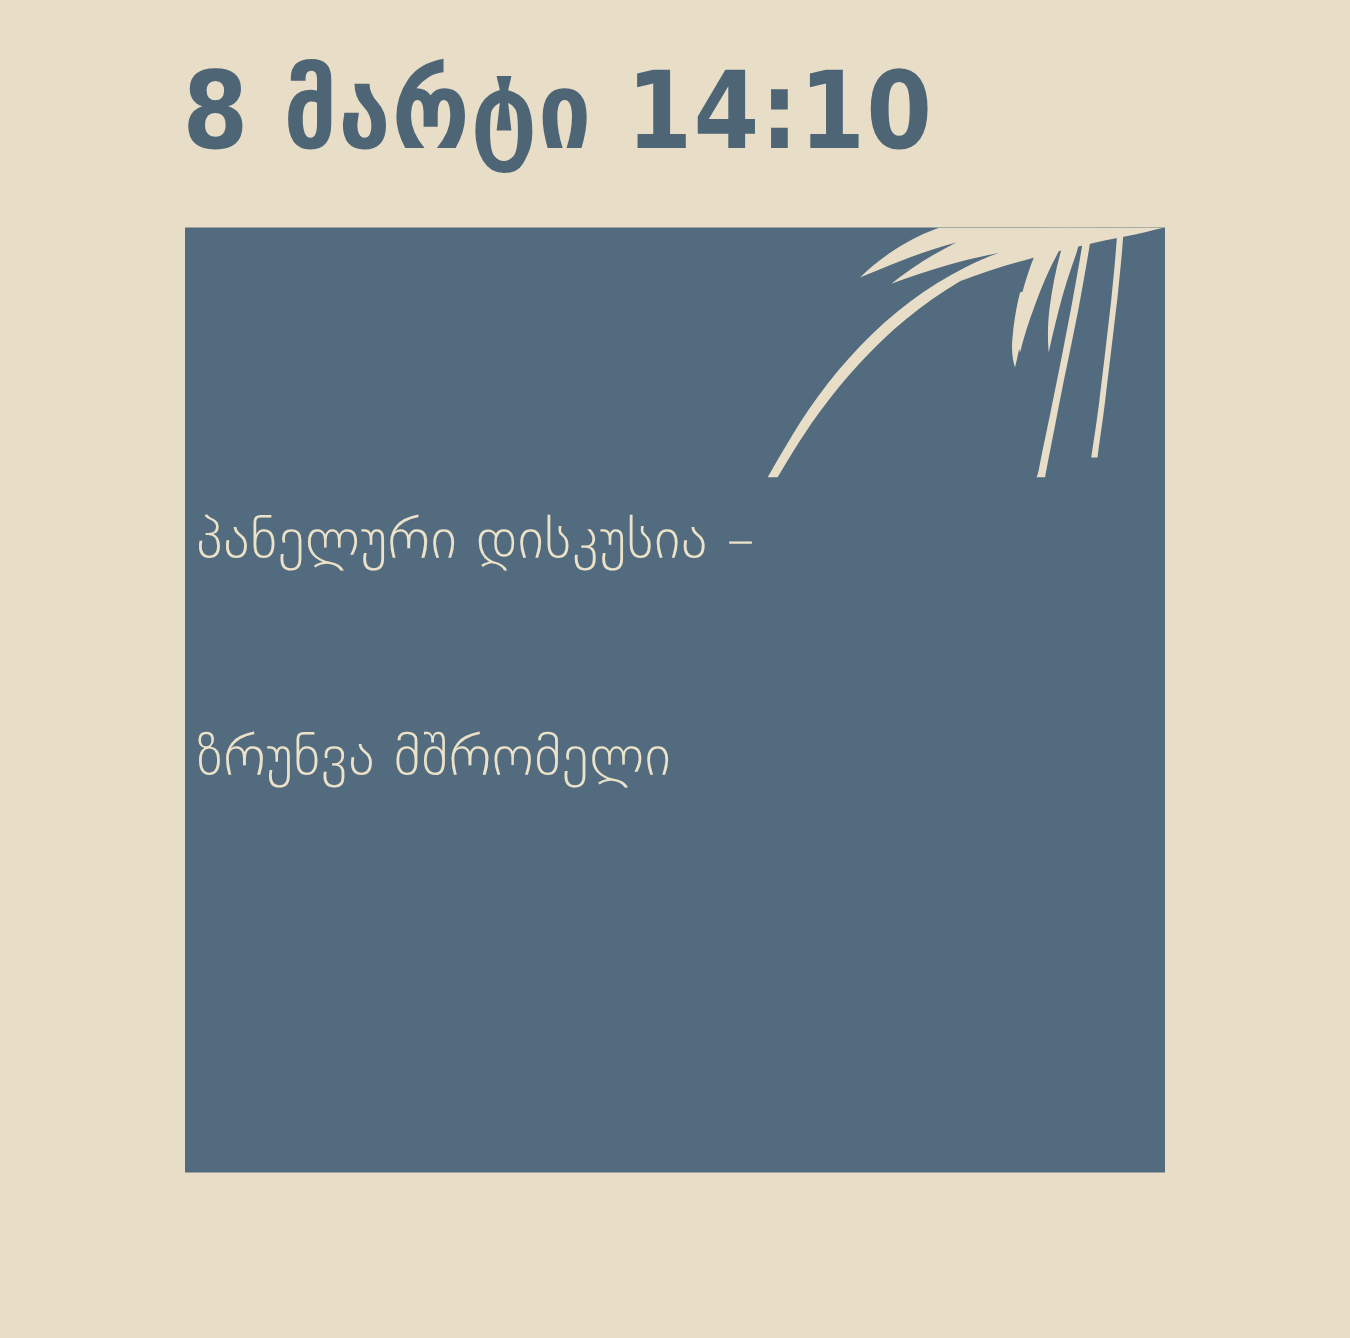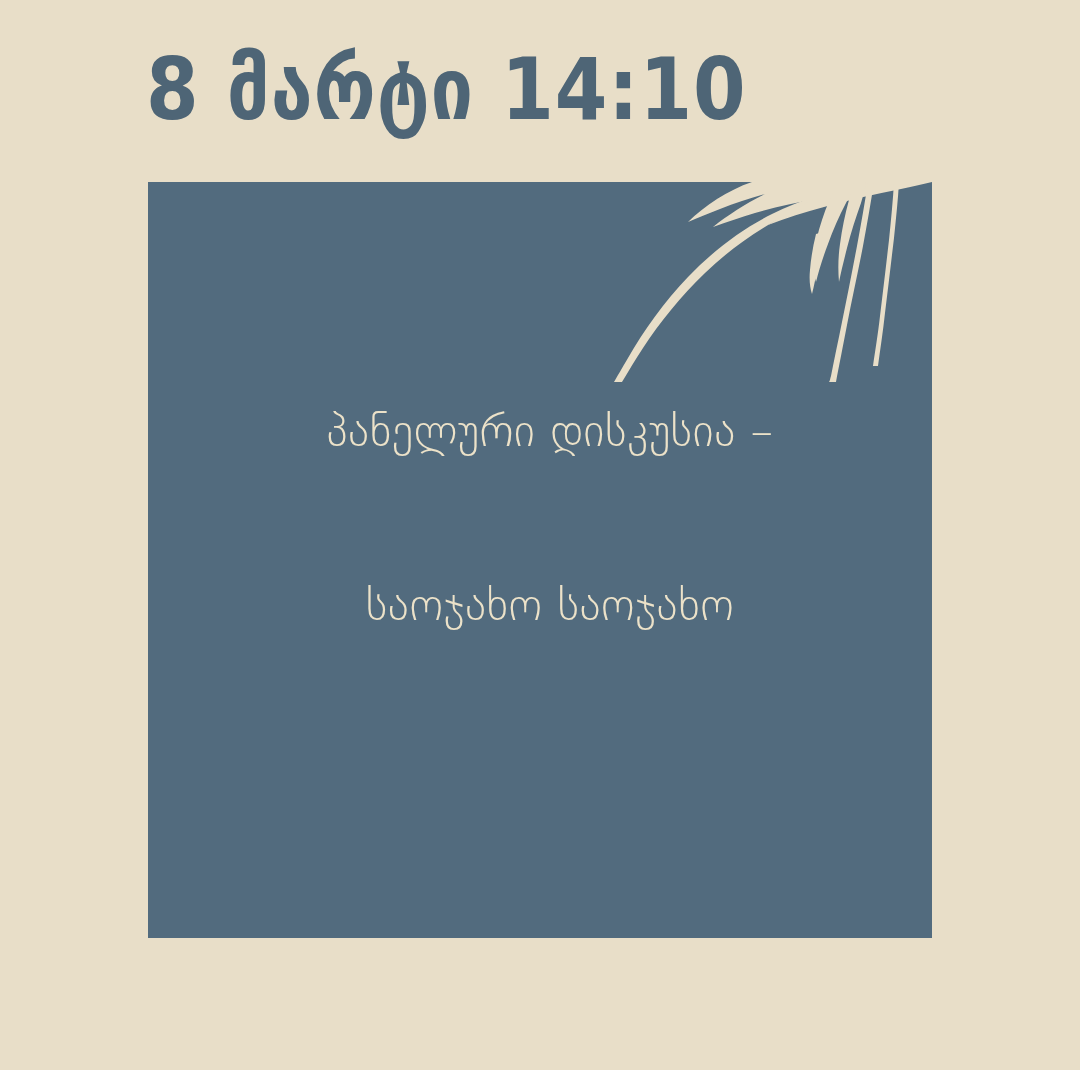--- a/index.html
+++ b/index.html
@@ -65,30 +65,29 @@
   }
   #leaf-decoration svg {
     display: block;
     width: 100%;
     height: 100%;
   }
 
   
   #panel-text {
     position: absolute;
-    left: 24px;
+    left: 9px;
     top: 214px;
     width: 756px;
     color: #ece2c9;
     font-family: "DejaVu Sans", sans-serif;
     font-weight: 300;
     font-size: 45px;
     line-height: 70px;
     letter-spacing: 0.5px;
-    text-align: center;
   }
   #panel-text .line {
     white-space: nowrap;
     display: block;
     height: 70px;
   }
   #panel-text .spacer {
     display: block;
     height: 104px;
   }
@@ -171,17 +170,17 @@
                    C278,168 281,150 283,131
                    C286,107 289,81 292,56
                    C294,36 296,18 297,0 Z"></path>
         </g>
       </svg>
     </div>
 
     <div id="panel-text">
       <span class="line">პანელური დისკუსია –</span>
       <span class="spacer"></span>
-      <span class="line">საოჯახო საოჯახო</span>
+      <span class="line">ზრუნვა მშრომელი</span>
     </div>
 
   </div>
 </div>
 
 </body></html>

